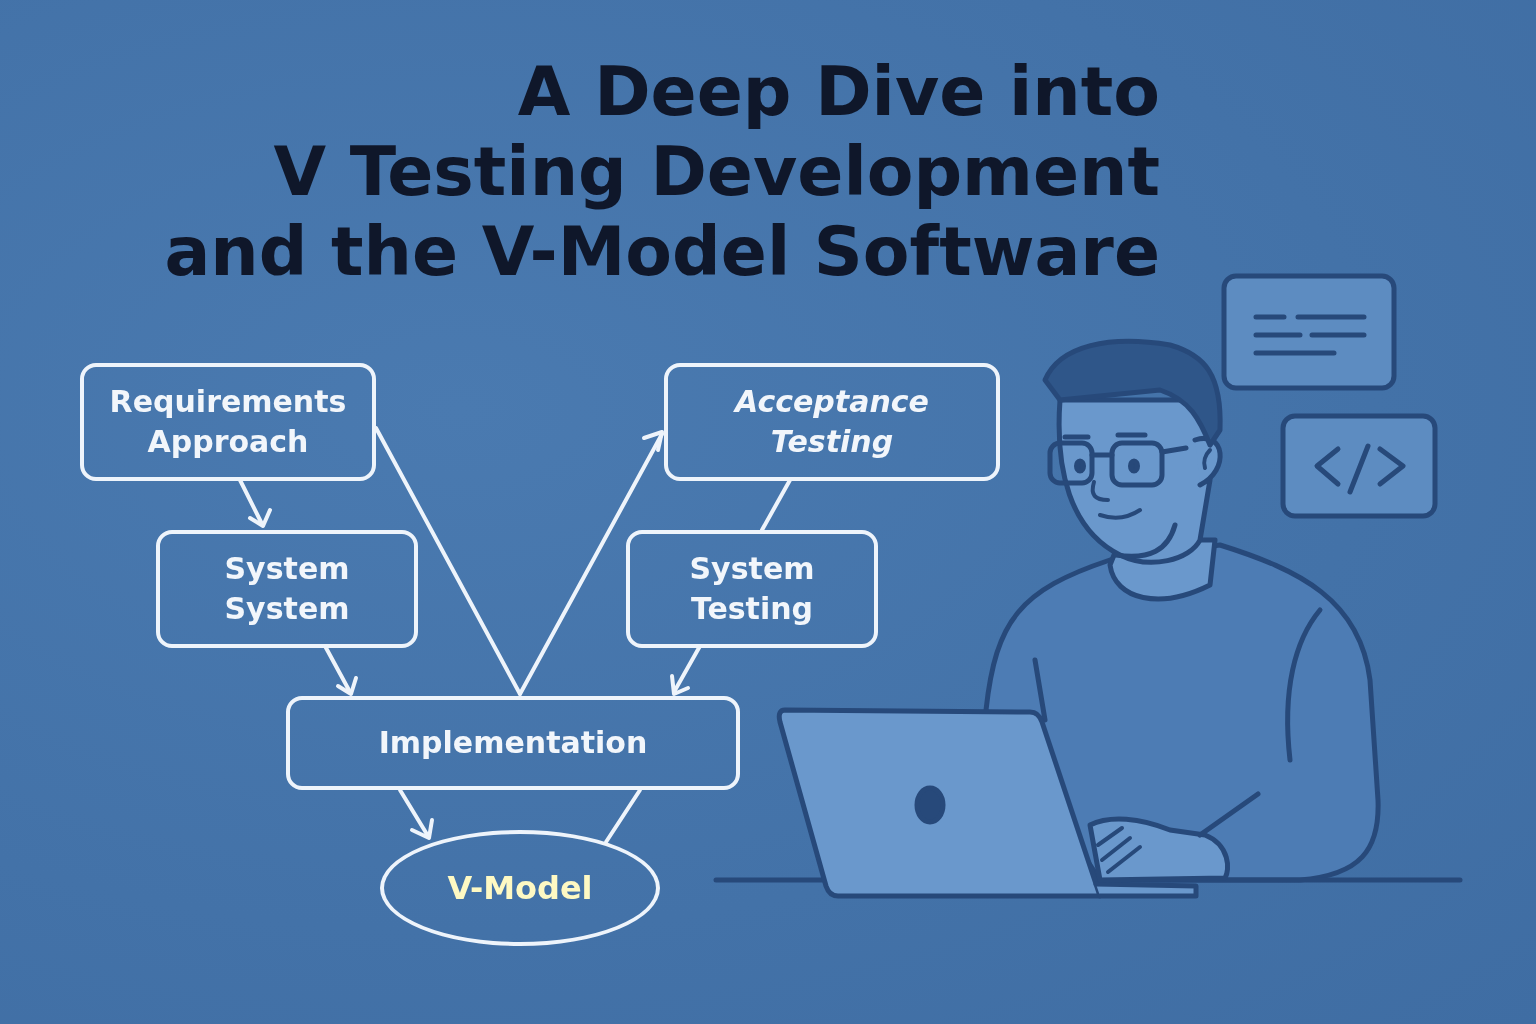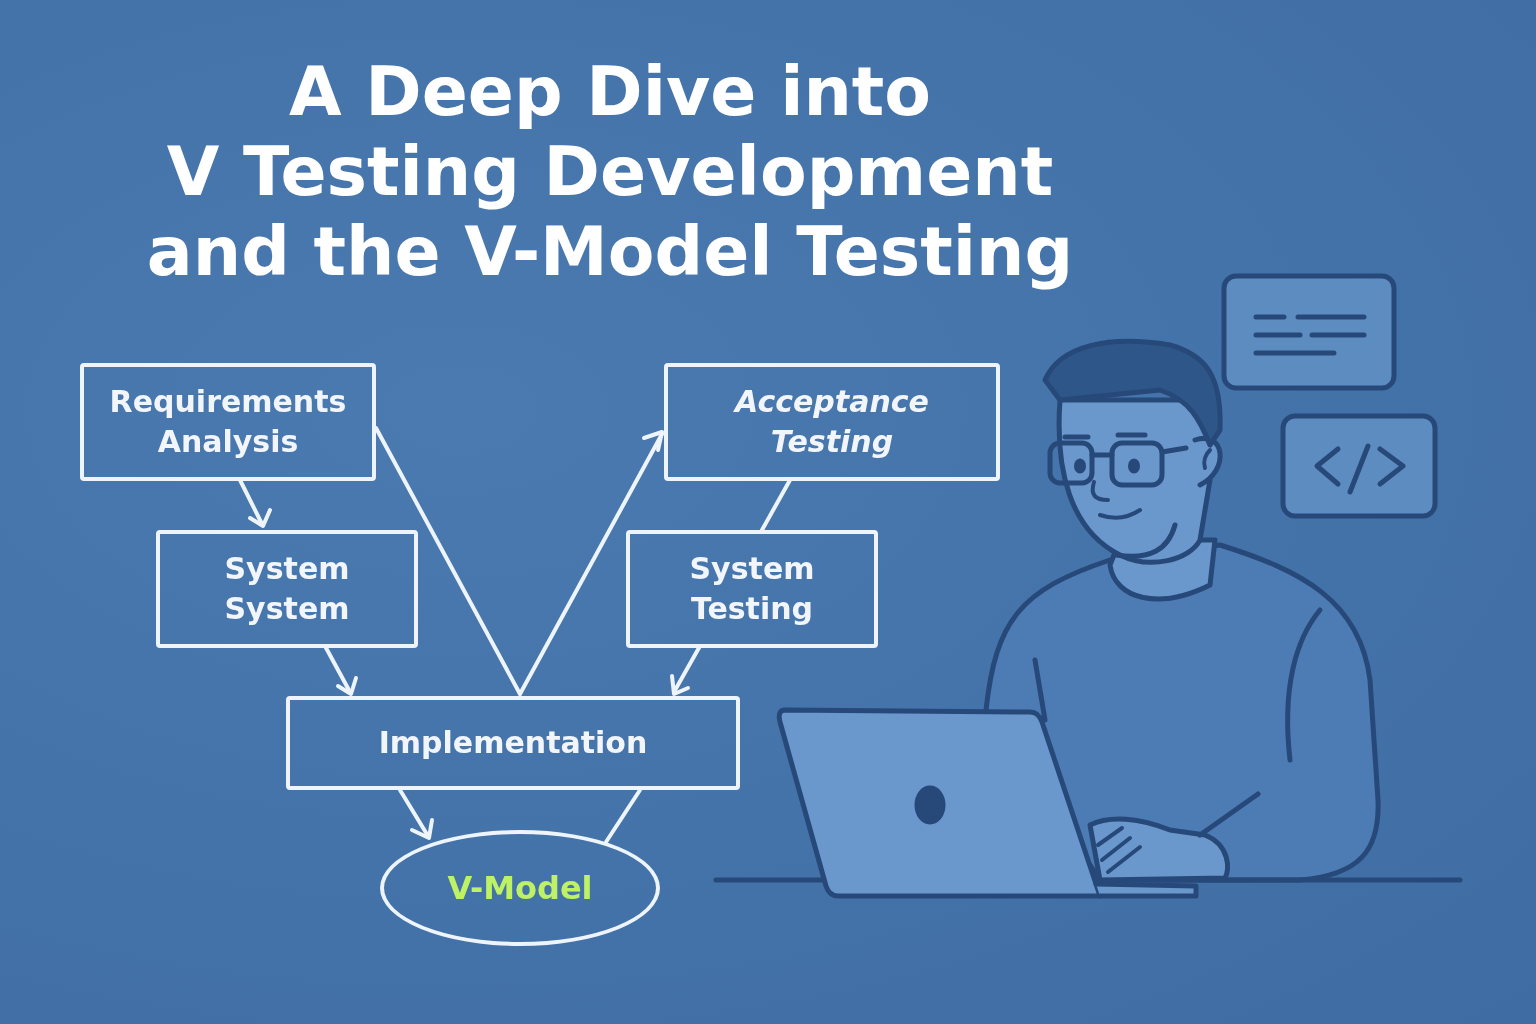--- a/index.html
+++ b/index.html
@@ -5,46 +5,46 @@
     html, body { margin: 0; padding: 0; }
     body {
       width: 1536px; height: 1024px; overflow: hidden;
       background: #4574ab;
       font-family: "DejaVu Sans", "Liberation Sans", sans-serif;
       position: relative;
     }
     .bg { position: absolute; inset: 0; background: radial-gradient(ellipse at 30% 40%, #4a7ab0 0%, #4372a8 60%, #3f6da3 100%); }
     .title {
       position: absolute; left: 60px; top: 52px; width: 1100px;
-      text-align: center; color: #ffffff; font-weight: bold;
+      text-align: right; color: #0f172a; font-weight: bold;
       font-size: 68px; line-height: 80px; letter-spacing: 0px;
     }
     .title div { white-space: nowrap; }
     svg.diagram { position: absolute; left: 0; top: 0; }
     .node {
-      position: absolute; border: 4px solid #eef4fb; border-radius: 4px;
+      position: absolute; border: 4px solid #eef4fb; border-radius: 16px;
       color: #f2f6fb; font-weight: bold; font-size: 30px; line-height: 40px;
       display: flex; flex-direction: column; align-items: center; justify-content: center;
       text-align: left; box-sizing: border-box;
     }
     .ellipse-node {
       position: absolute; border: 4px solid #eef4fb; border-radius: 50%;
-      color: #bef264; font-weight: bold; font-size: 32px;
+      color: #fef9c3; font-weight: bold; font-size: 32px;
       display: flex; align-items: center; justify-content: center; box-sizing: border-box;
     }
   </style>
 </head>
 <body>
 
 <div class="bg"></div>
 
 <div class="title">
   <div>A Deep Dive into</div>
   <div>V Testing Development</div>
-  <div>and the V-Model Testing</div>
+  <div>and the V-Model Software</div>
 </div>
 
 <svg class="diagram" width="1536" height="1024">
   <g stroke="#eef4fb" stroke-width="4" fill="none" stroke-linecap="round" stroke-linejoin="round">
 
     <path d="M240 480 L262 524"></path>
     <path d="M250 518 L263 526 L270 510"></path>
 
     <path d="M325 646 L350 692"></path>
     <path d="M338 686 L351 694 L356 678"></path>
@@ -59,21 +59,21 @@
     <path d="M672 676 L674 694 L688 688"></path>
 
     <path d="M400 790 L428 836"></path>
     <path d="M412 830 L429 838 L432 820"></path>
     <path d="M640 790 L606 842"></path>
   </g>
 </svg>
 
 <div class="node" style="left:80px; top:363px; width:296px; height:118px;">
   <span>Requirements</span>
-  <span>Analysis</span>
+  <span>Approach</span>
 </div>
 
 <div class="node" style="left:156px; top:530px; width:262px; height:118px;">
   <span>System</span>
   <span>System</span>
 </div>
 
 <div class="node" style="left:664px; top:363px; width:336px; height:118px;font-style:italic;">
   <span>Acceptance</span>
   <span>Testing</span>

